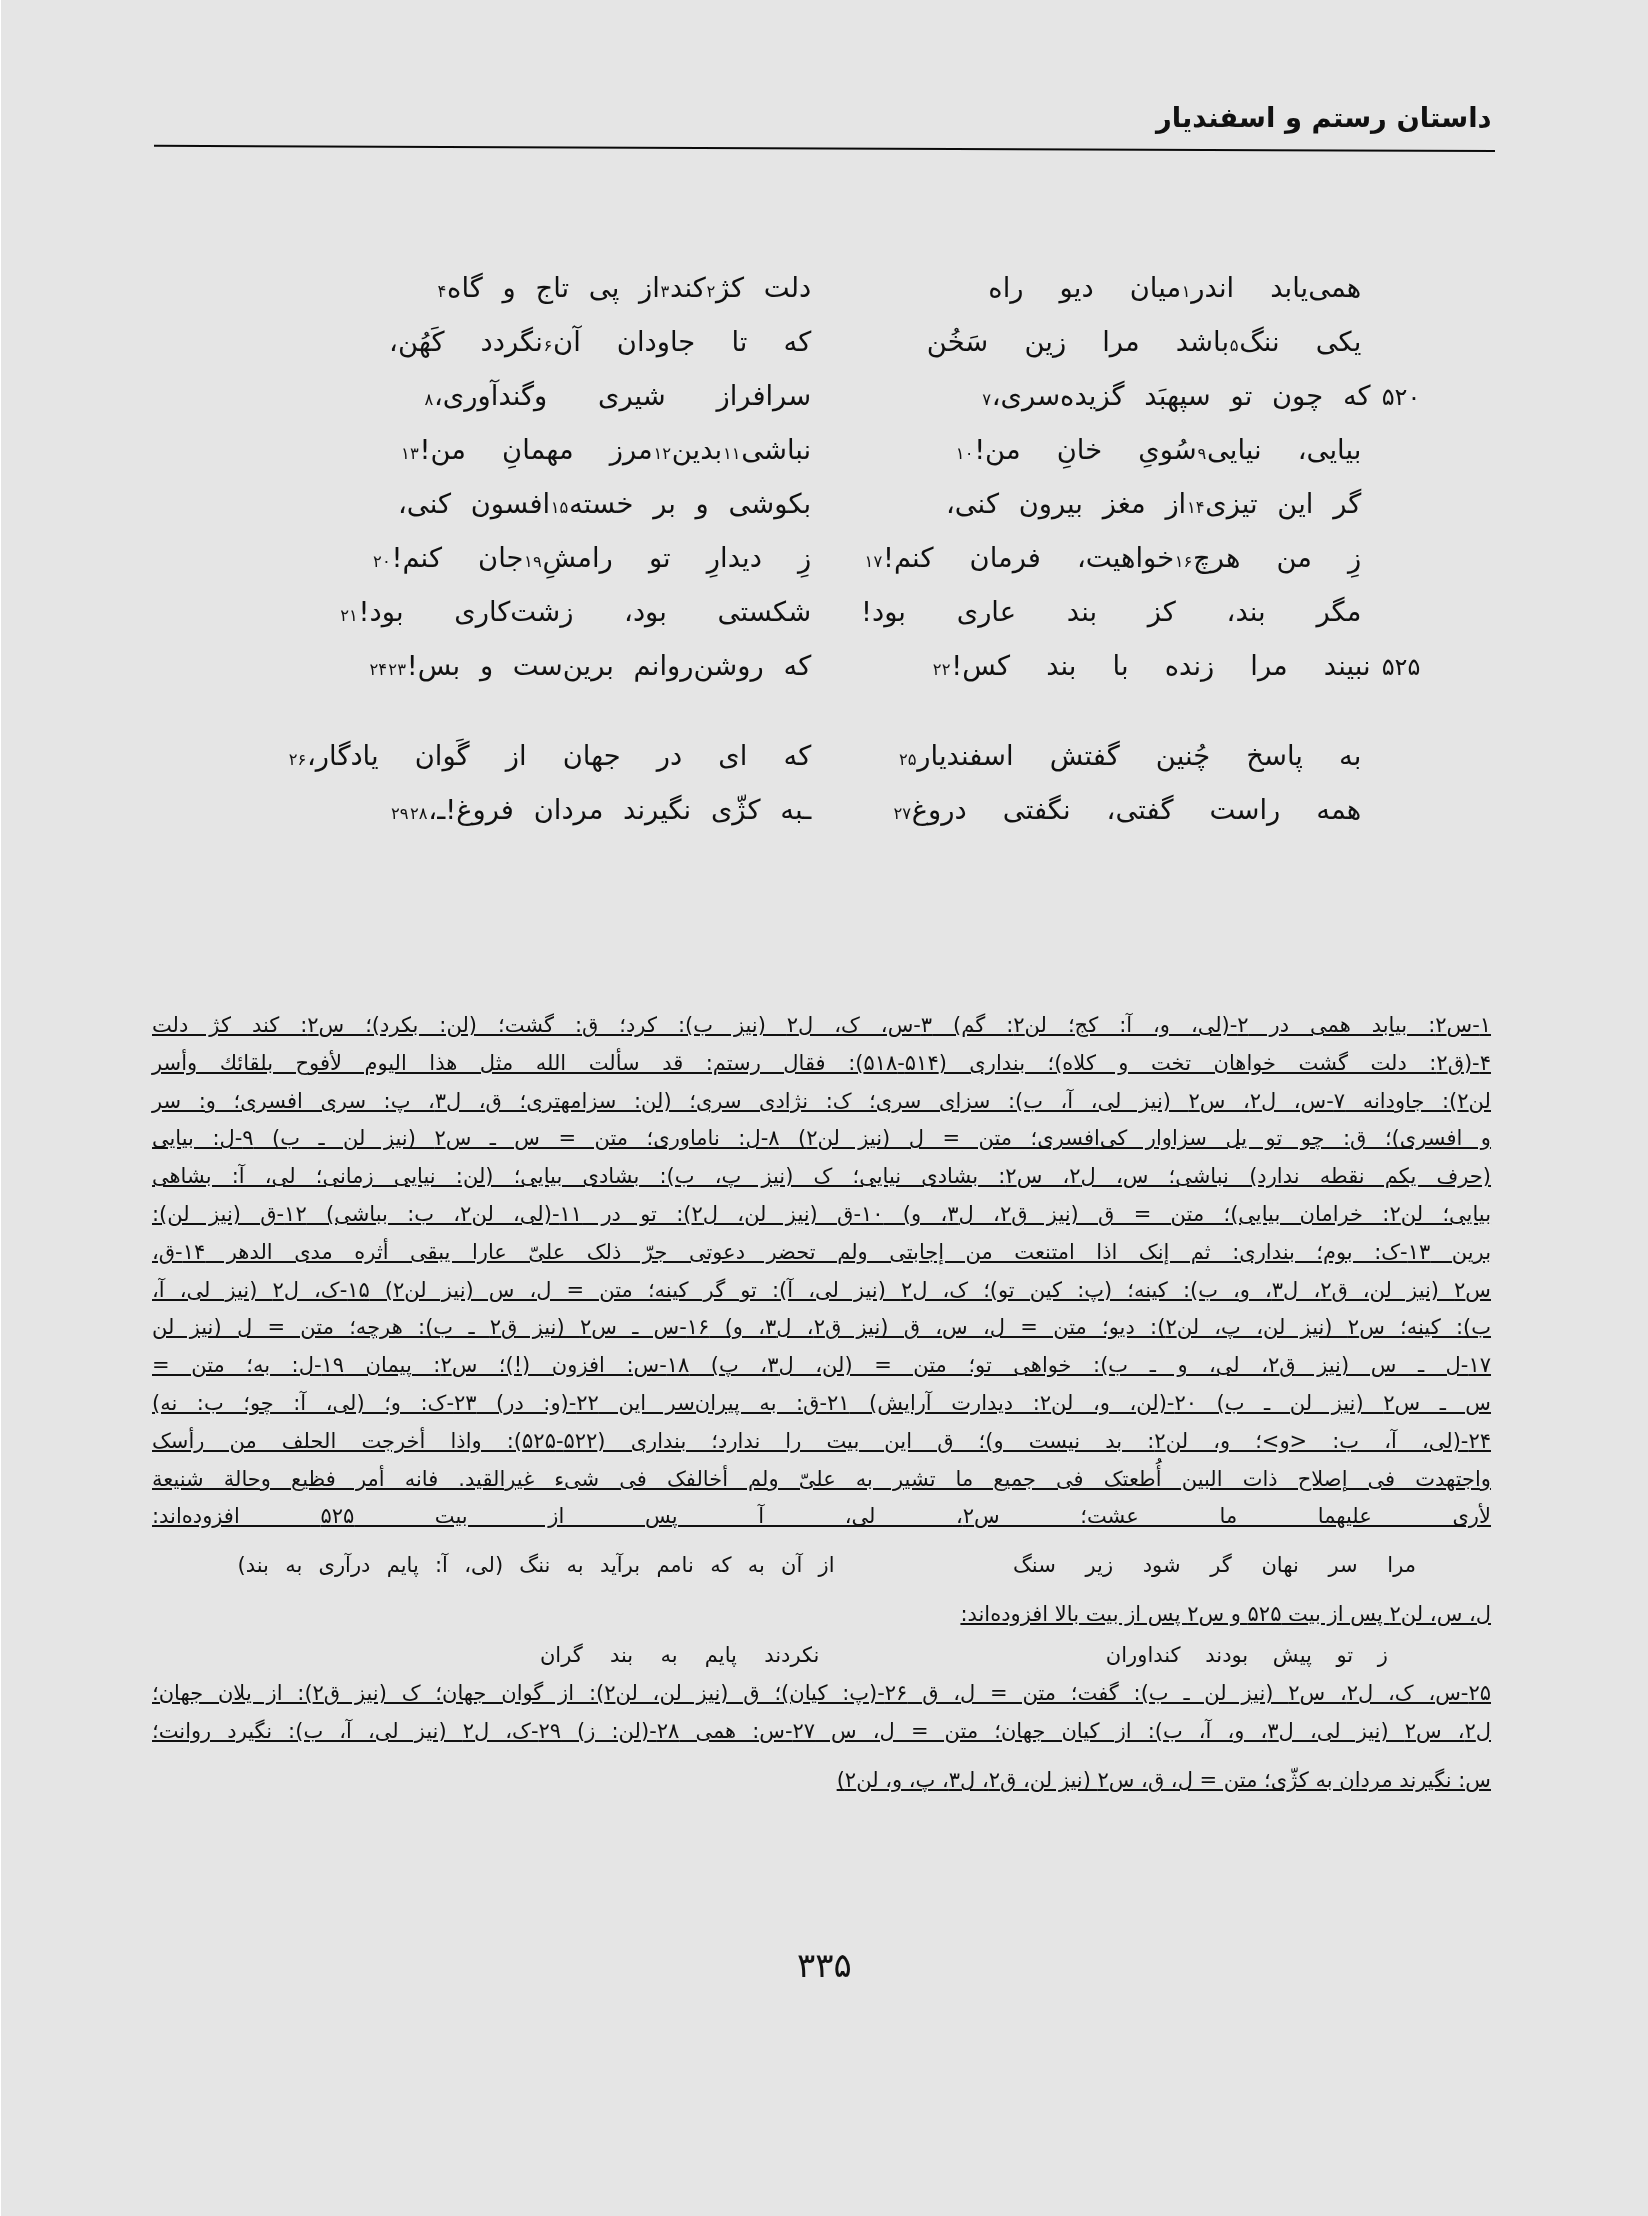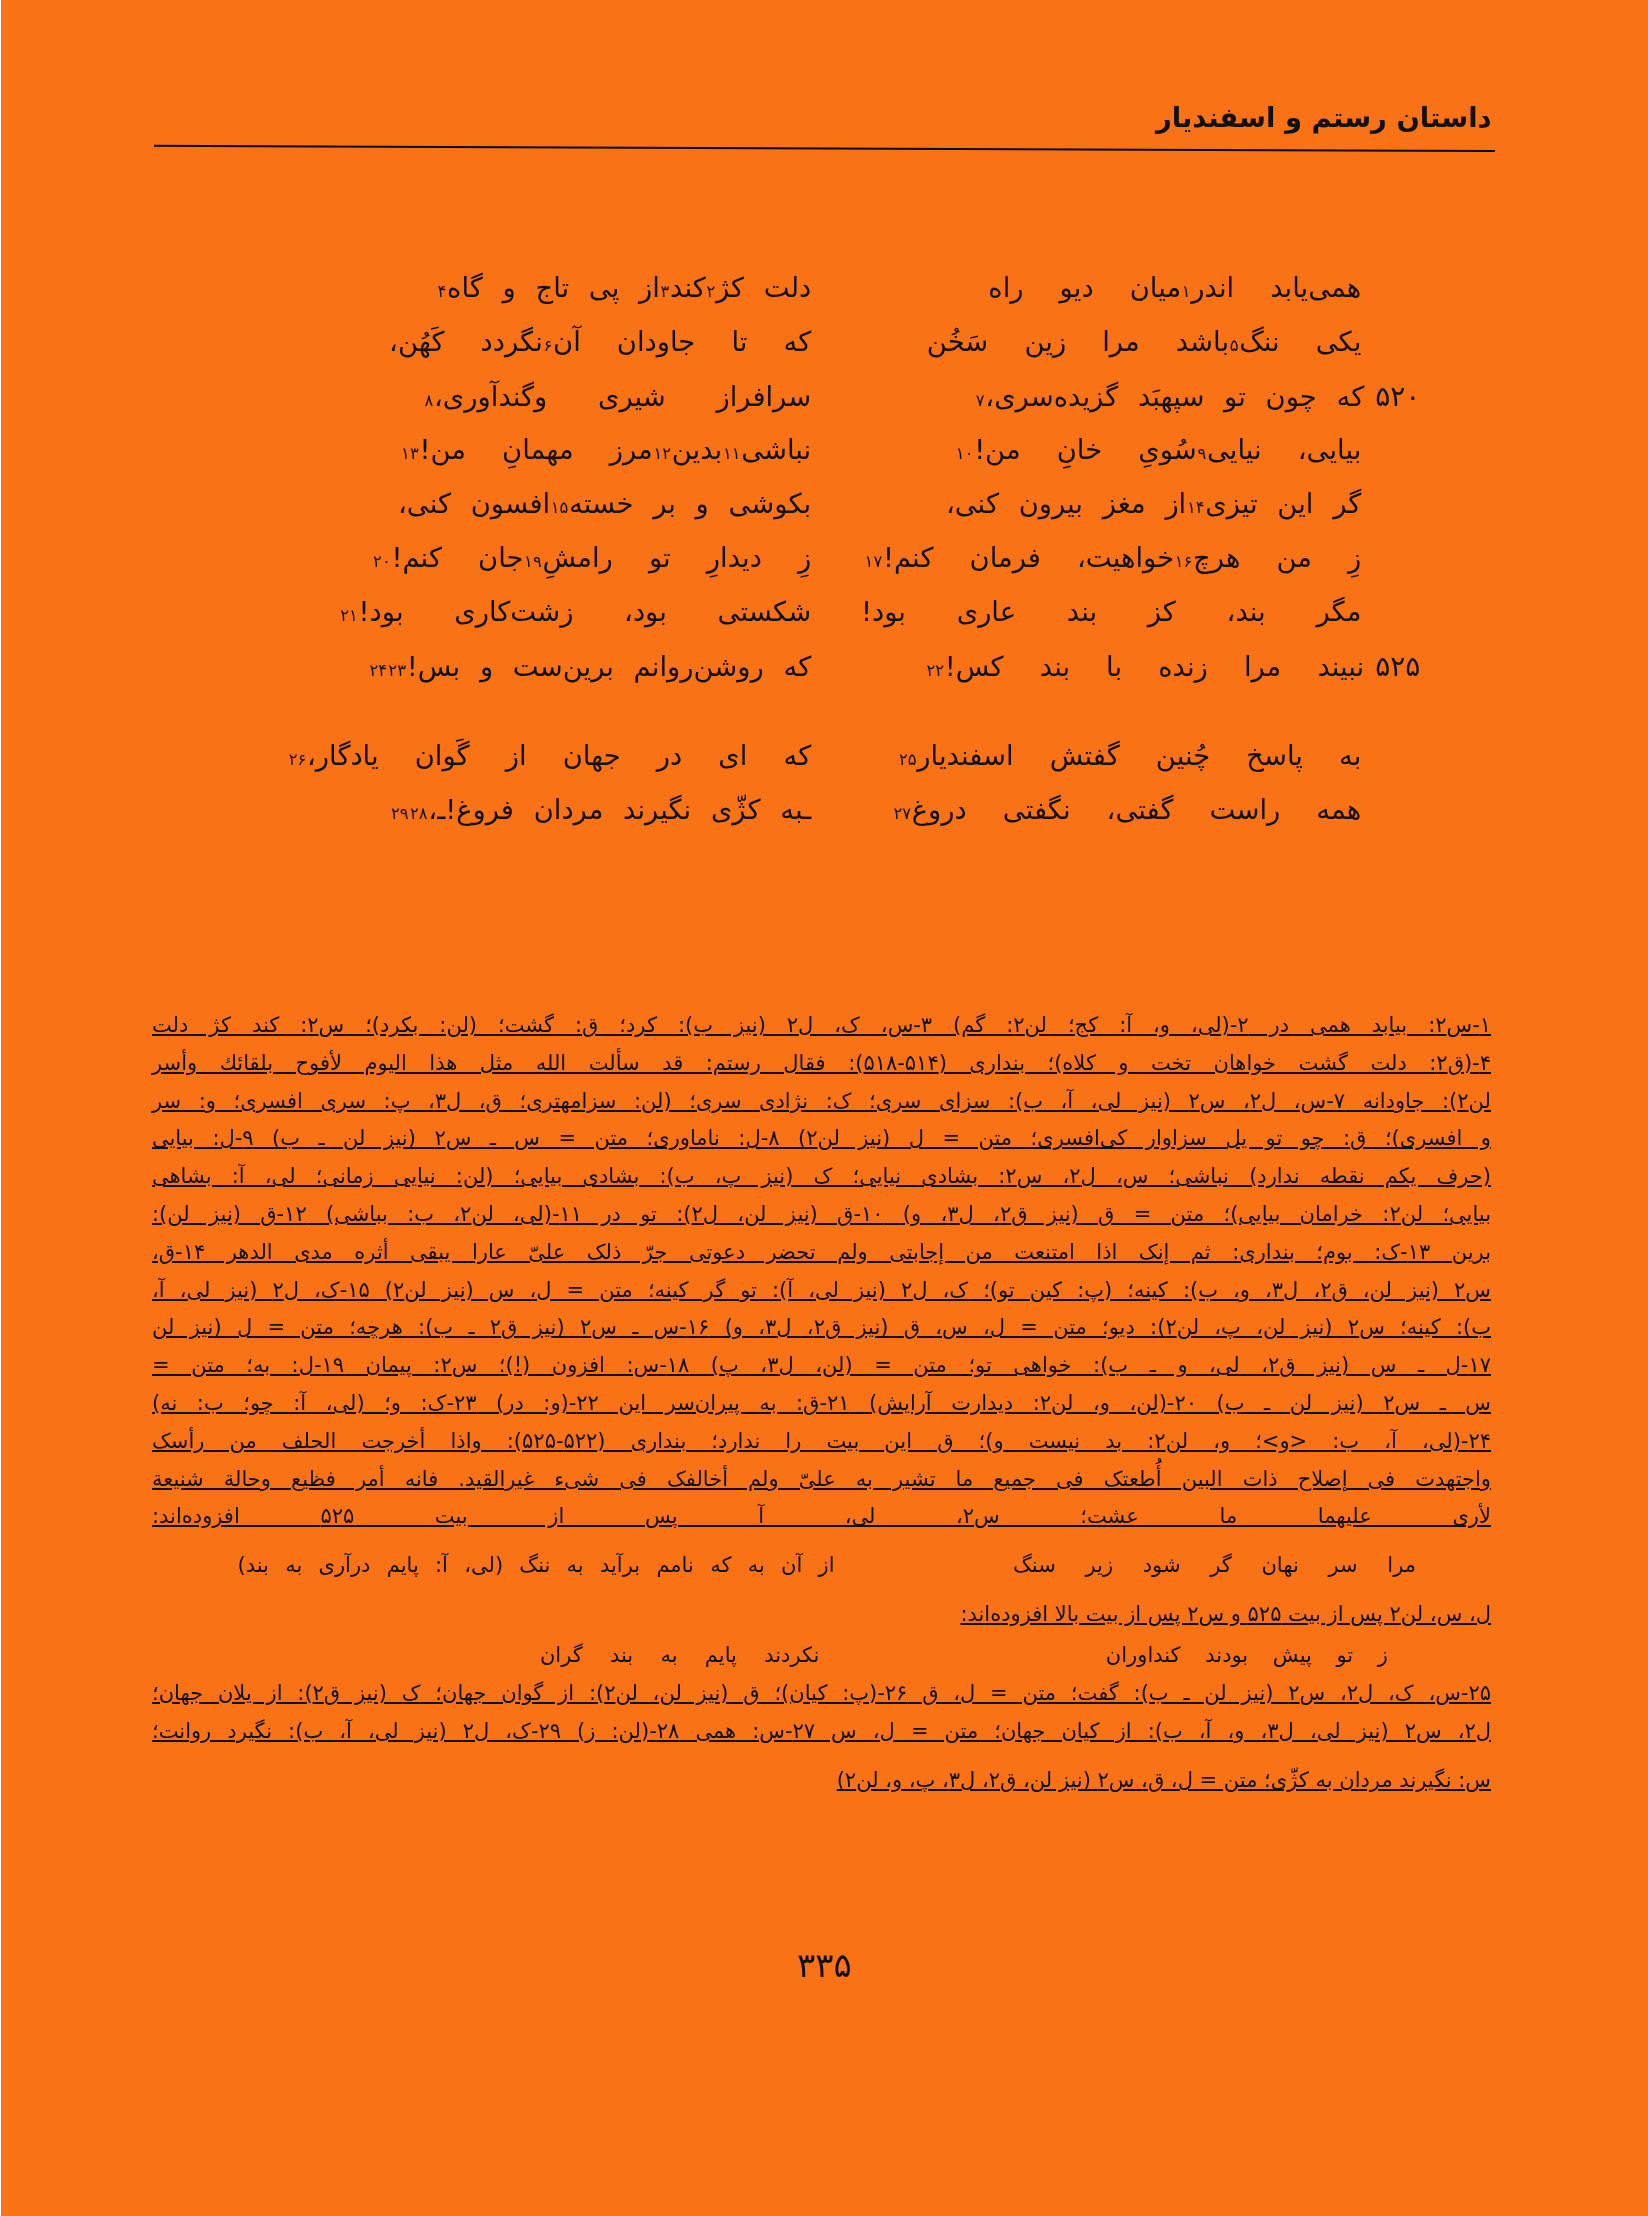--- a/index.html
+++ b/index.html
@@ -12,21 +12,21 @@
     width: 1649px;
     height: 2216px;
     position: relative;
     font-family: "DejaVu Sans", "Liberation Sans", sans-serif;
     color: #111111;
     overflow: hidden;
   }
   .page {
     position: absolute;
     inset: 0;
-    background: #f97316;
+    background: #e5e5e5;
   }
 
   
   .header-area {
     position: absolute;
     top: 103px;
     right: 154px;
     left: 154px;
     height: 75px;
   }
@@ -77,21 +77,21 @@
   .hemistich.right {
     width: 51%;
     justify-content: flex-start;
     padding-right: 2.7px;
   }
   .hemistich.left {
     width: 49%;
     justify-content: flex-start;
   }
   .num-label {
-    font-size: 28px;
+    font-size: 24px;
     margin-left: 11px;
     white-space: nowrap;
     text-align: right;
   }
   .num-spacer {
     display: inline-block;
     width: 59px;
   }
   .htext {
     display: inline-block;

